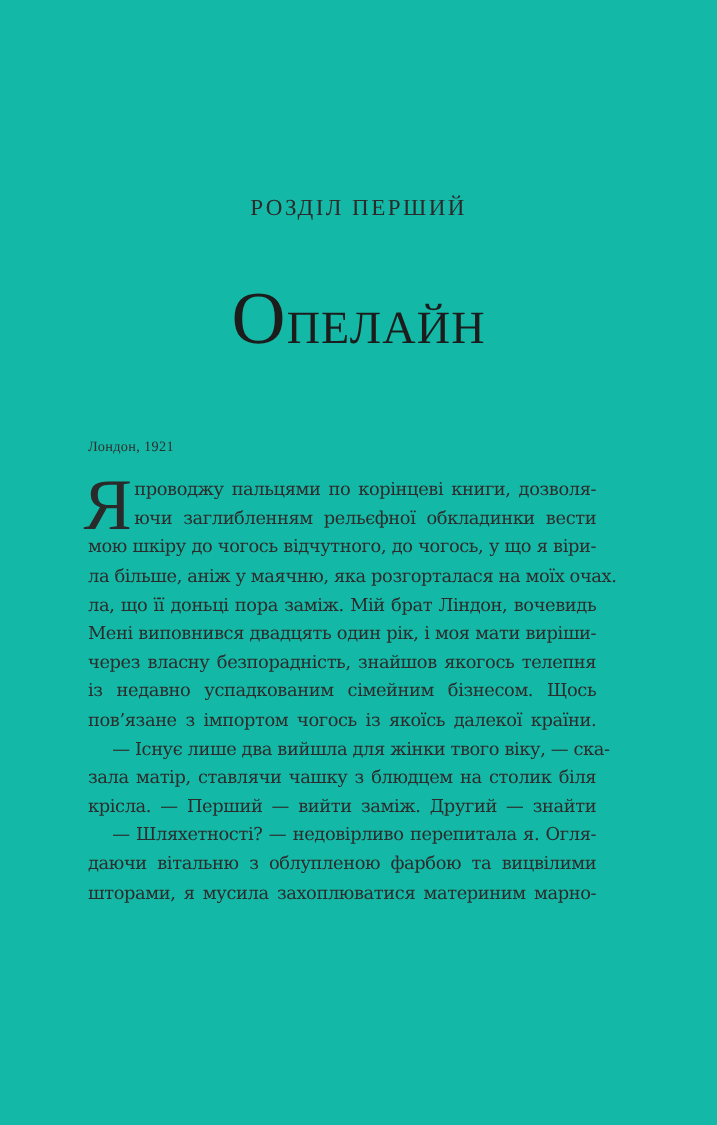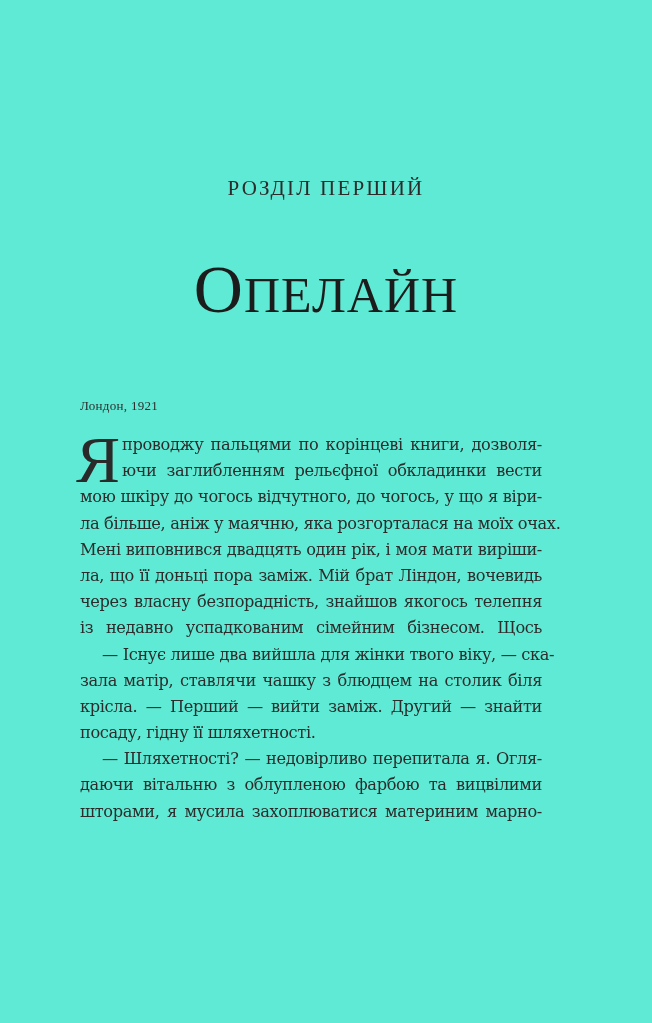--- a/index.html
+++ b/index.html
@@ -12,21 +12,21 @@
       height: 1023px;
       position: relative;
       overflow: hidden;
       font-family: "DejaVu Serif", "Liberation Serif", serif;
       color: #2a2a2a;
     }
     .page {
       position: absolute;
       left: 0; top: 0;
       width: 652px; height: 1023px;
-      background: #5eead4;
+      background: #14b8a6;
     }
     .chapter-label {
       position: absolute;
       top: 176px;
       left: 0;
       width: 652px;
       text-align: center;
       font-family: "Liberation Serif", "DejaVu Serif", serif;
       font-size: 21px;
       letter-spacing: 2.2px;
@@ -40,21 +40,21 @@
       text-align: center;
       font-family: "Liberation Serif", "DejaVu Serif", serif;
       color: #1c1c1c;
       line-height: 1;
       letter-spacing: 1px;
     }
     .chapter-title .cap {
       font-size: 68px;
     }
     .chapter-title .rest {
-      font-size: 50px;
+      font-size: 42px;
     }
     .place-date {
       position: absolute;
       top: 398px;
       left: 80px;
       font-family: "Liberation Serif", "DejaVu Serif", serif;
       font-size: 13px;
       color: #2e2e2e;
       letter-spacing: 0.3px;
     }
@@ -105,26 +105,26 @@
   <div class="chapter-title"><span class="cap">О</span><span class="rest">ПЕЛАЙН</span></div>
 
   <div class="place-date">Лондон, 1921</div>
 
   <div class="body-text">
     <span class="dropcap">Я</span>
     <span class="line indent-dc">проводжу пальцями по корінцеві книги, дозволя-</span>
     <span class="line indent-dc">ючи заглибленням рельєфної обкладинки вести</span>
     <span class="line">мою шкіру до чогось відчутного, до чогось, у що я віри-</span>
     <span class="line">ла більше, аніж у маячню, яка розгорталася на моїх очах.</span>
+    <span class="line">ла, що її доньці пора заміж. Мій брат Ліндон, вочевидь</span>
     <span class="line">Мені виповнився двадцять один рік, і моя мати виріши-</span>
-    <span class="line">ла, що її доньці пора заміж. Мій брат Ліндон, вочевидь</span>
     <span class="line">через власну безпорадність, знайшов якогось телепня</span>
     <span class="line">із недавно успадкованим сімейним бізнесом. Щось</span>
+    <span class="line">пов’язане з імпортом чогось із якоїсь далекої країни.</span>
     <span class="line para">— Існує лише два вийшла для жінки твого віку, — ска-</span>
     <span class="line">зала матір, ставлячи чашку з блюдцем на столик біля</span>
     <span class="line">крісла. — Перший — вийти заміж. Другий — знайти</span>
-    <span class="line last">посаду, гідну її шляхетності.</span>
     <span class="line para">— Шляхетності? — недовірливо перепитала я. Огля-</span>
     <span class="line">даючи вітальню з облупленою фарбою та вицвілими</span>
     <span class="line">шторами, я мусила захоплюватися материним марно-</span>
   </div>
 
 </div>
 
 </body></html>

